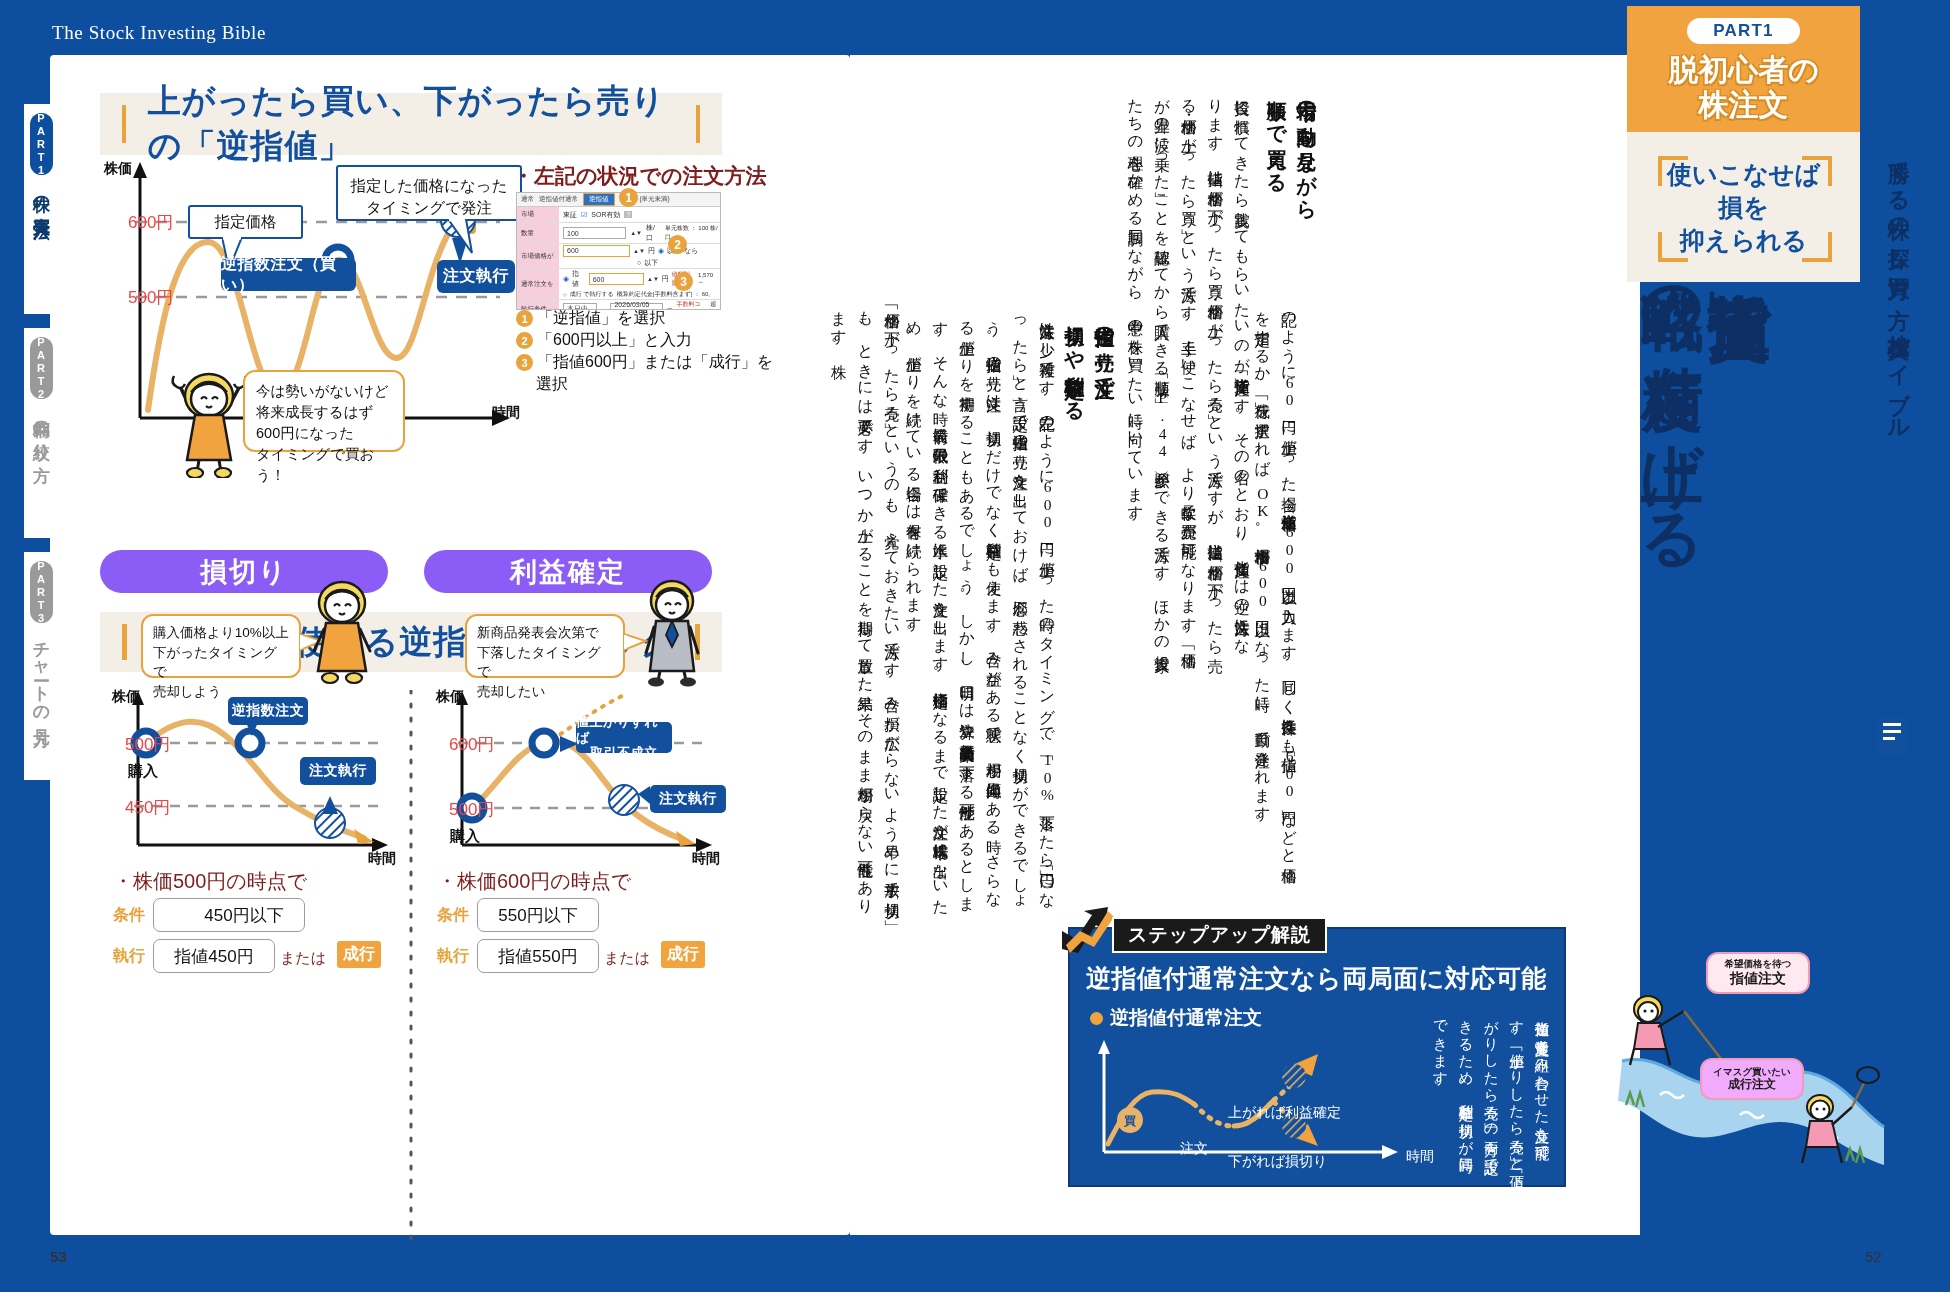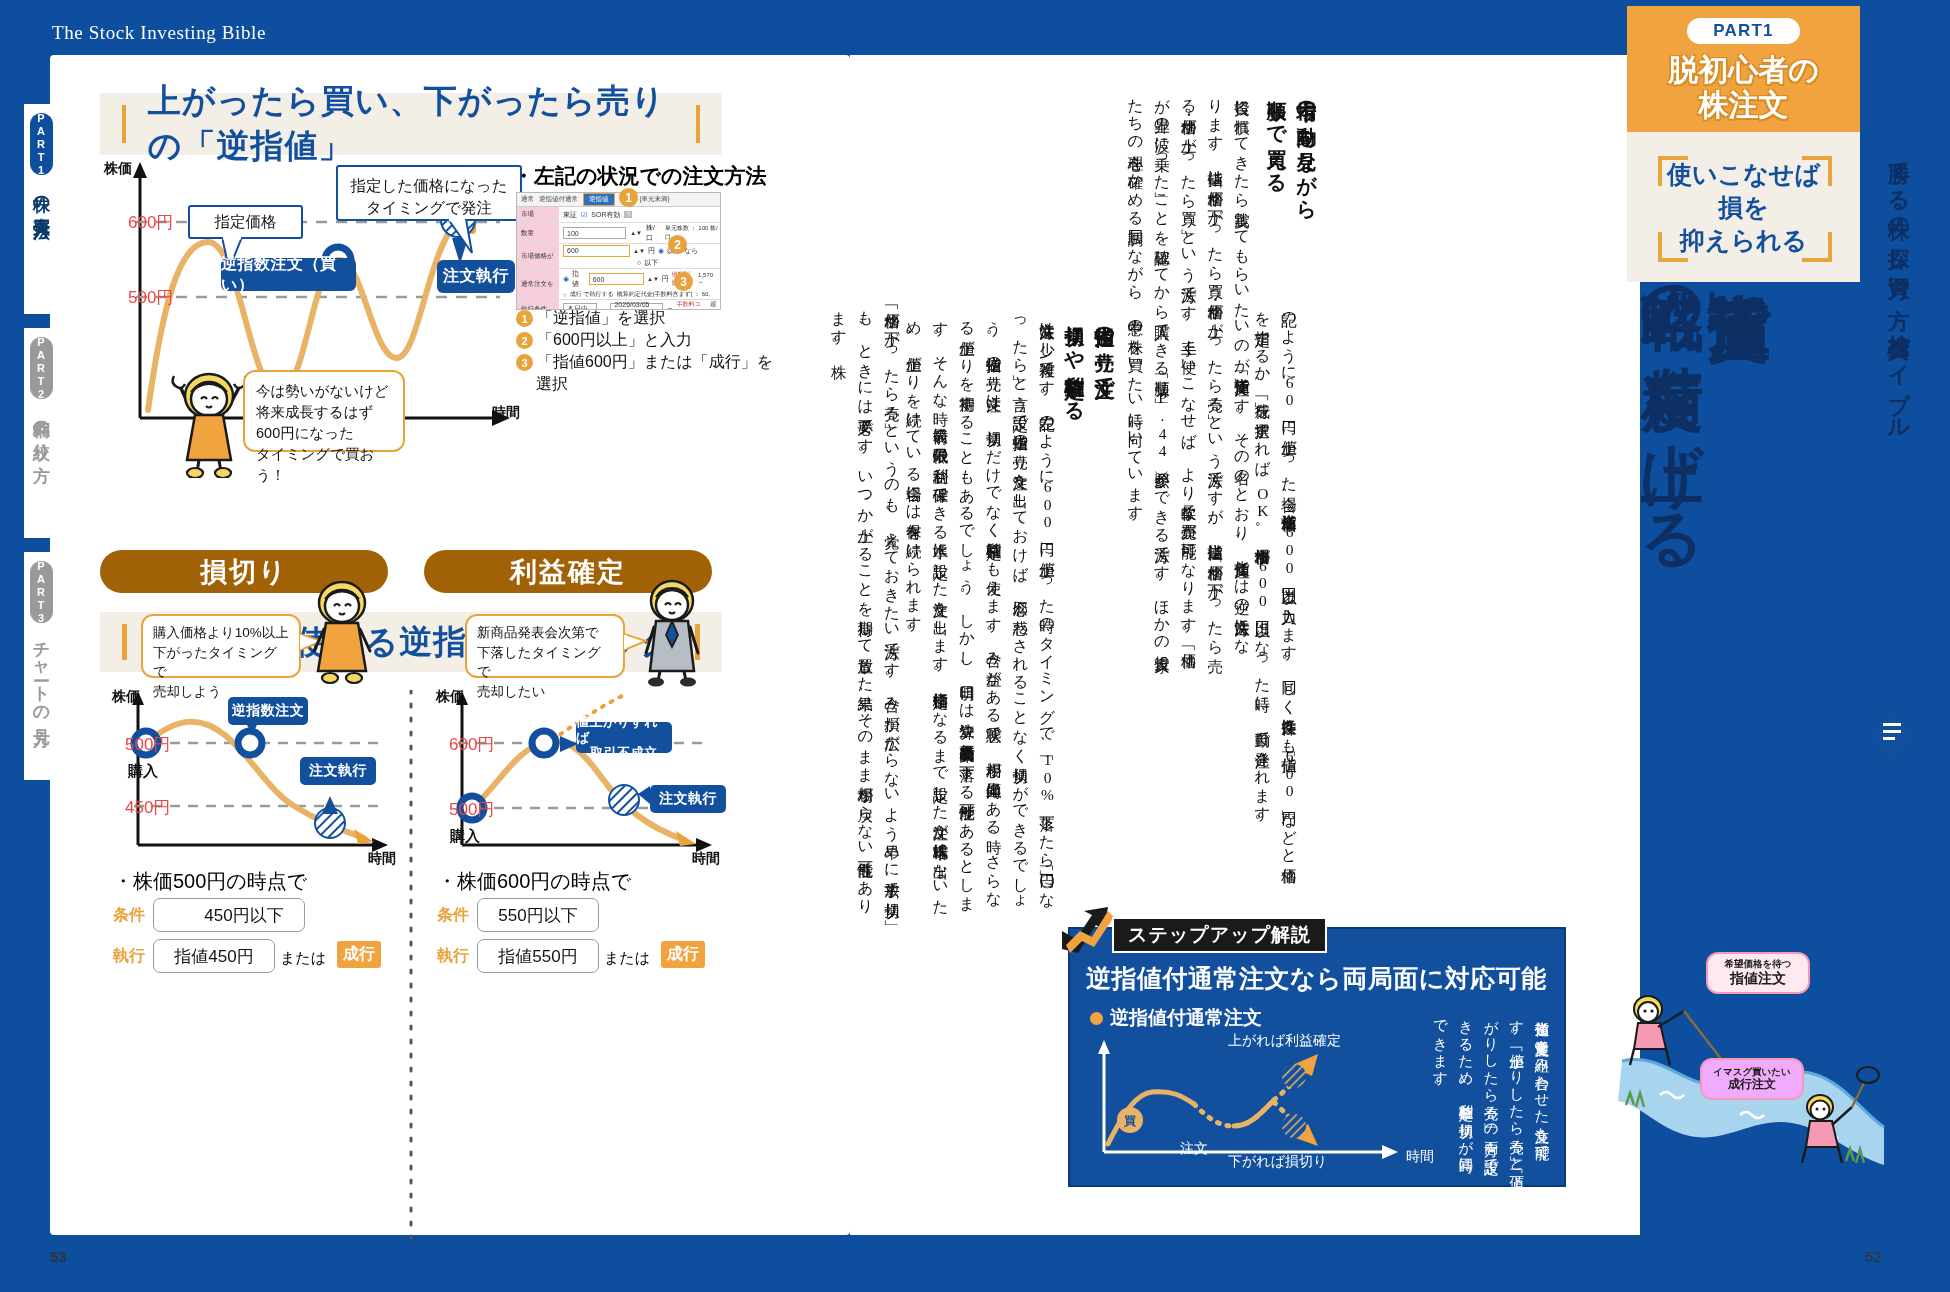--- a/index.html
+++ b/index.html
@@ -29,21 +29,21 @@
 
   
   .pgnum{position:absolute;font-size:15px;color:#333;}
 
   
   .band{position:absolute;background:#f4efe6;display:flex;align-items:center;}
   .band .bar{width:5px;height:60%;background:#e8a33d;margin:0 22px;}
   .band .btxt{color:#12509e;font-size:33px;font-weight:bold;letter-spacing:1px;}
 
   
-  .jt{position:absolute;font-size:15px;color:#000000;line-height:1.35;text-align:right;}
+  .jt{position:absolute;font-size:15px;color:#7f1d1d;line-height:1.35;text-align:right;}
   .axlabel{position:absolute;font-size:14px;color:#111;font-weight:bold;}
   .ylab{position:absolute;font-size:17px;color:#ef4444;margin-left:40px;}
 
   
   .bubble{position:absolute;border:2px solid #12509e;background:#fff;border-radius:3px;
           color:#111;font-size:15.5px;line-height:1.45;text-align:center;padding:8px 12px;box-sizing:border-box;}
   .bubble.round{border-color:#e8a33d;border-radius:12px;text-align:left;}
 
   
   .chip{position:absolute;background:#12509e;color:#fff;border-radius:6px;font-size:16px;font-weight:bold;
@@ -65,21 +65,21 @@
   .form .frow{display:flex;border-bottom:1px solid #dcdcdc;min-height:15px;align-items:center;}
   .form .fk{width:42px;background:#f7cfdc;color:#333;font-size:6.5px;padding-left:4px;box-sizing:border-box;
             align-self:stretch;display:flex;align-items:center;}
   .form .fv{flex:1;padding-left:4px;font-size:7px;display:flex;align-items:center;gap:4px;}
   .form .inp{border:1px solid #aaa;background:#fff;height:10px;display:flex;align-items:center;padding-left:3px;font-size:7px;}
   .form .inp.hl{border:1.6px solid #e8a33d;}
   .badge{position:absolute;width:19px;height:19px;border-radius:50%;background:#e8a33d;color:#fff;
          font-size:12px;font-weight:bold;display:flex;align-items:center;justify-content:center;}
 
   
-  .opill{position:absolute;background:#a16207;color:#fff;border-radius:22px;display:flex;align-items:center;
+  .opill{position:absolute;background:#8b5cf6;color:#fff;border-radius:22px;display:flex;align-items:center;
          justify-content:center;font-size:27px;font-weight:bold;letter-spacing:2px;}
 
   
   .condlab{position:absolute;color:#e8a33d;font-size:16px;font-weight:bold;}
   .condbox{position:absolute;border:1px solid #9c9c9c;border-radius:7px;background:#fff;display:flex;
            align-items:center;justify-content:center;font-size:17px;color:#111;}
   .orbox{position:absolute;background:#f0a33f;color:#fff;font-size:16px;display:flex;align-items:center;
          justify-content:center;border-radius:3px;font-weight:bold;}
 
   
@@ -562,21 +562,21 @@
         <rect width="6" height="6" fill="#12509e"></rect>
         <line x1="0" y1="0" x2="0" y2="6" stroke="#e8b366" stroke-width="3"></line>
       </pattern>
     </defs>
     <circle cx="204" cy="36" r="12" fill="url(#hatch4)"></circle>
     <circle cx="204" cy="86" r="12" fill="url(#hatch4)"></circle>
     <circle cx="40" cy="80" r="13" fill="#e8b366"></circle>
     <text x="40" y="85" font-size="12" fill="#12509e" text-anchor="middle" font-weight="bold" font-family="'Liberation Sans',sans-serif">買</text>
   </svg>
   <div class="stlab" style="left:1180px;top:1140px;">注文</div>
-  <div class="stlab" style="left:1228px;top:1032px;">上がれば利益確定</div>
+  <div class="stlab" style="left:1228px;top:1104px;">上がれば利益確定</div>
   <div class="stlab" style="left:1228px;top:1153px;">下がれば損切り</div>
   <div class="stlab" style="left:1406px;top:1148px;">時間</div>
 
   <div class="stepnote" style="left:1448px;top:1010px;height:165px;width:106px;">逆指値と通常注文を組み合わせた注文も可能です。「値上がりしたら売る」と「値下がりしたら売る」の両方を設定できるため、利益確定と損切りが同時にできます。</div>
 
   <div class="fishbox" style="left:1600px;top:965px;width:300px;height:230px;">
     <svg width="300" height="230">
 
       <path d="M22,96 C60,88 78,116 112,120 C150,124 176,100 210,108 C244,116 262,148 284,162
                L284,200 C252,190 226,164 192,158 C156,152 130,176 96,172 C62,168 42,140 18,136 Z" fill="#a8d4f0"></path>

